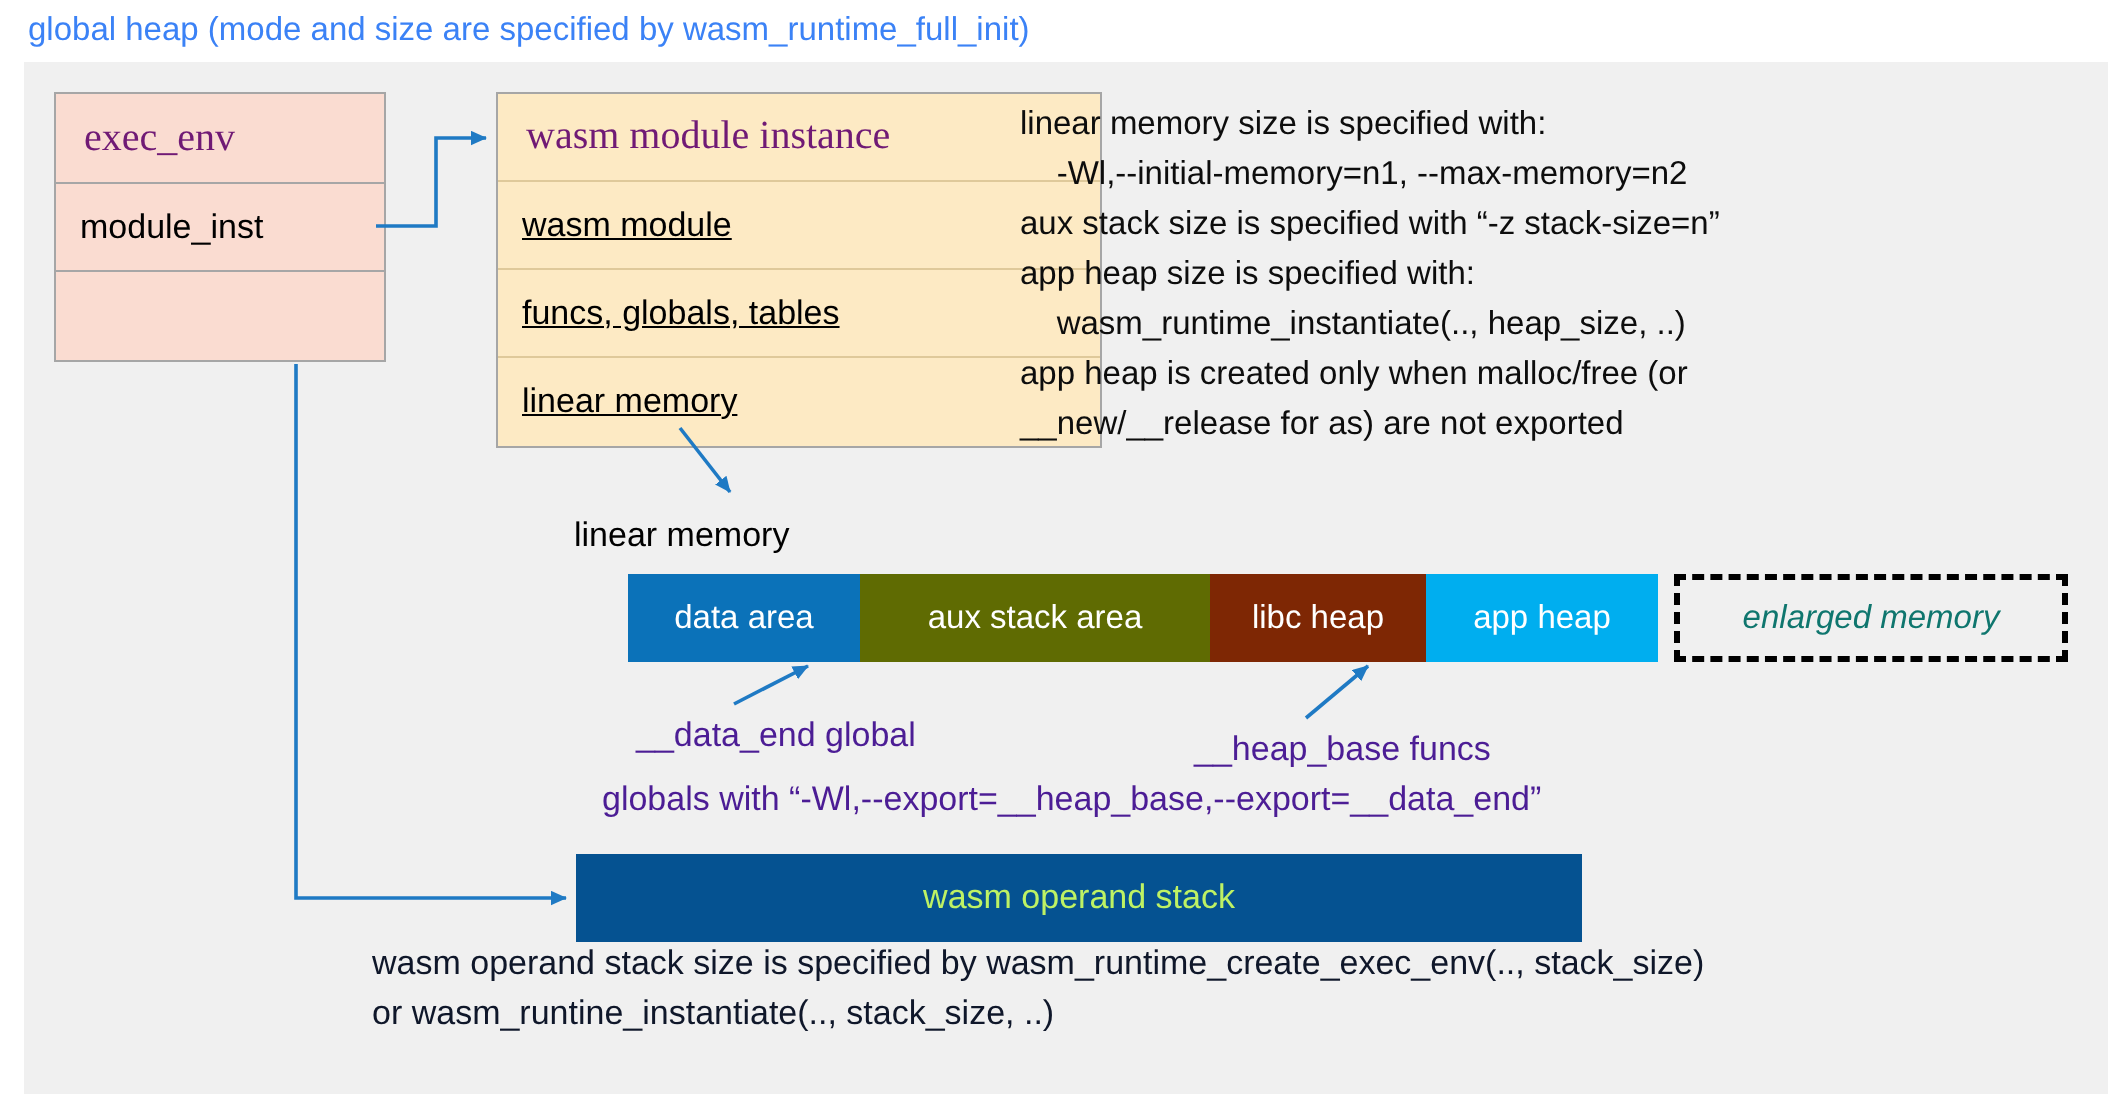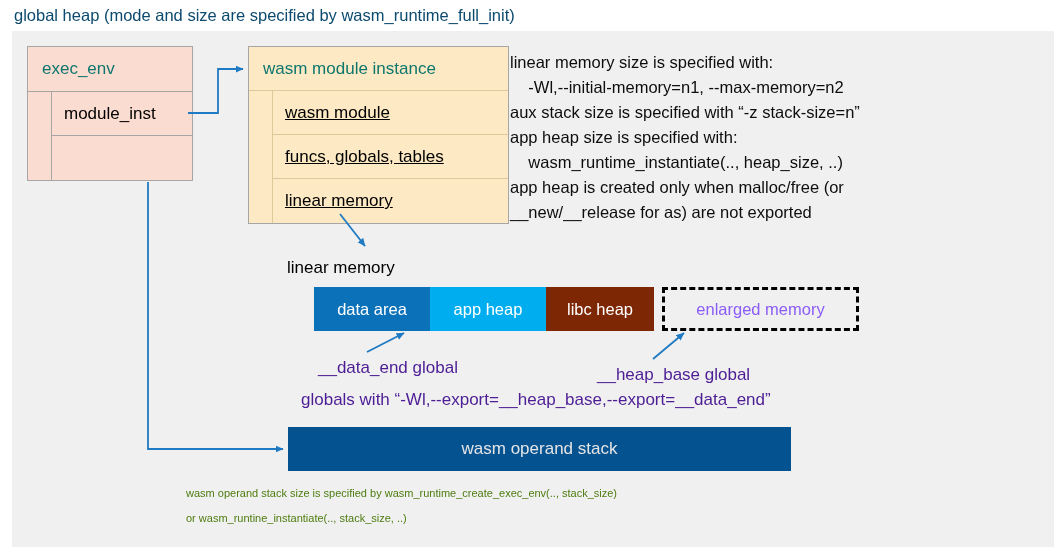--- a/index.html
+++ b/index.html
@@ -17,21 +17,21 @@
     color: #000000;
   }
 
   
   .title {
     position: absolute;
     left: 14px;
     top: 4px;
     font-size: 16.5px;
     line-height: 22px;
-    color: #0c4a6e;
+    color: #3b82f6;
     white-space: nowrap;
   }
 
   
   .panel {
     position: absolute;
     left: 12px;
     top: 31px;
     width: 1042px;
     height: 516px;
@@ -41,30 +41,32 @@
   
   .struct {
     position: absolute;
     box-sizing: border-box;
     border: 1px solid #a6a6a6;
   }
   .struct .row {
     box-sizing: border-box;
     display: flex;
     align-items: center;
-    font-size: 17px;
-    color: #0f766e;
-    white-space: nowrap;
+    font-size: 20px;
+    color: #701a75;
+    white-space: nowrap;
+    font-family: Liberation Serif, serif;
   }
   .struct .row.head {
     padding-left: 14px;
   }
   .struct .sub {
     box-sizing: border-box;
     display: flex;
+    flex-direction: column;
   }
   .struct .gutter {
     box-sizing: border-box;
     flex: 0 0 auto;
     border-right: 1px solid #a6a6a6;
   }
   .struct .subrows {
     flex: 1 1 auto;
   }
   .struct .subrow {
@@ -90,21 +92,21 @@
   }
   #exec-env-box .sub { height: 88px; }
   #exec-env-box .gutter { width: 24px; }
   #exec-env-box .subrow { height: 44px; }
   #exec-env-box .subrow.first { border-bottom: 1px solid #a6a6a6; }
 
   
   #wasm-module-instance-box {
     left: 248px;
     top: 46px;
-    width: 261px;
+    width: 303px;
     height: 178px;
     background: #fdeac4;
   }
   #wasm-module-instance-box .row.head {
     height: 44px;
     border-bottom: 1px solid #dfc99a;
   }
   #wasm-module-instance-box .sub { height: 132px; text-decoration: underline; }
   #wasm-module-instance-box .gutter {
     width: 24px;
@@ -154,22 +156,23 @@
     padding: 0 10px;
   }
   .seg.data-area      { width: 116px; background: #0b72b9; }
   .seg.aux-stack-area { width: 175px; background: #5f6b02; }
   .seg.app-heap       { width: 116px; background: #00aeef; }
   .seg.libc-heap      { width: 108px; background: #7e2704; }
   .seg.enlarged {
     width: 197px;
     margin-left: 8px;
     background: #f0f0f0;
-    color: #8b5cf6;
+    color: #0f766e;
     border: 3px dashed #000000;
+    font-style: italic;
   }
 
   
   .callout {
     position: absolute;
     font-size: 17px;
     color: #4c1d95;
     white-space: nowrap;
   }
   #data-end-label  { left: 318px; top: 358px; }
@@ -181,32 +184,32 @@
     position: absolute;
     left: 288px;
     top: 427px;
     width: 503px;
     height: 44px;
     background: #055291;
     display: flex;
     align-items: center;
     justify-content: center;
     font-size: 17px;
-    color: #e5e5e5;
+    color: #bef264;
     white-space: nowrap;
   }
 
   
   #bottom-note {
     position: absolute;
     left: 186px;
-    top: 481px;
-    font-size: 11px;
+    top: 469px;
+    font-size: 17px;
     line-height: 25px;
-    color: #4d7c0f;
+    color: #0f172a;
     white-space: pre;
   }
 
   
   #arrow-layer {
     position: absolute;
     left: 0;
     top: 0;
     width: 1054px;
     height: 547px;
@@ -246,27 +249,28 @@
     -Wl,--initial-memory=n1, --max-memory=n2
 aux stack size is specified with “-z stack-size=n”
 app heap size is specified with:
     wasm_runtime_instantiate(.., heap_size, ..)
 app heap is created only when malloc/free (or
 __new/__release for as) are not exported</div>
 
 <div class="lm-label">linear memory</div>
 <div class="memory-band">
   <div class="seg data-area">data area</div>
+  <div class="seg aux-stack-area">aux stack area</div>
+  <div class="seg libc-heap">libc heap</div>
   <div class="seg app-heap">app heap</div>
-  <div class="seg libc-heap">libc heap</div>
   <div class="seg enlarged">enlarged memory</div>
 </div>
 
 <div class="callout" id="data-end-label">__data_end global</div>
-<div class="callout" id="heap-base-label">__heap_base global</div>
+<div class="callout" id="heap-base-label">__heap_base funcs</div>
 <div class="callout" id="export-note">globals with “-Wl,--export=__heap_base,--export=__data_end”</div>
 
 <div id="operand-stack-box">wasm operand stack</div>
 
 <div id="bottom-note">wasm operand stack size is specified by wasm_runtime_create_exec_env(.., stack_size)
 or wasm_runtine_instantiate(.., stack_size, ..)</div>
 
 <svg id="arrow-layer" viewBox="0 0 1054 547">
   <defs>
     <marker id="ah" markerWidth="9" markerHeight="9" refX="7.5" refY="3.6" orient="auto" markerUnits="userSpaceOnUse">

